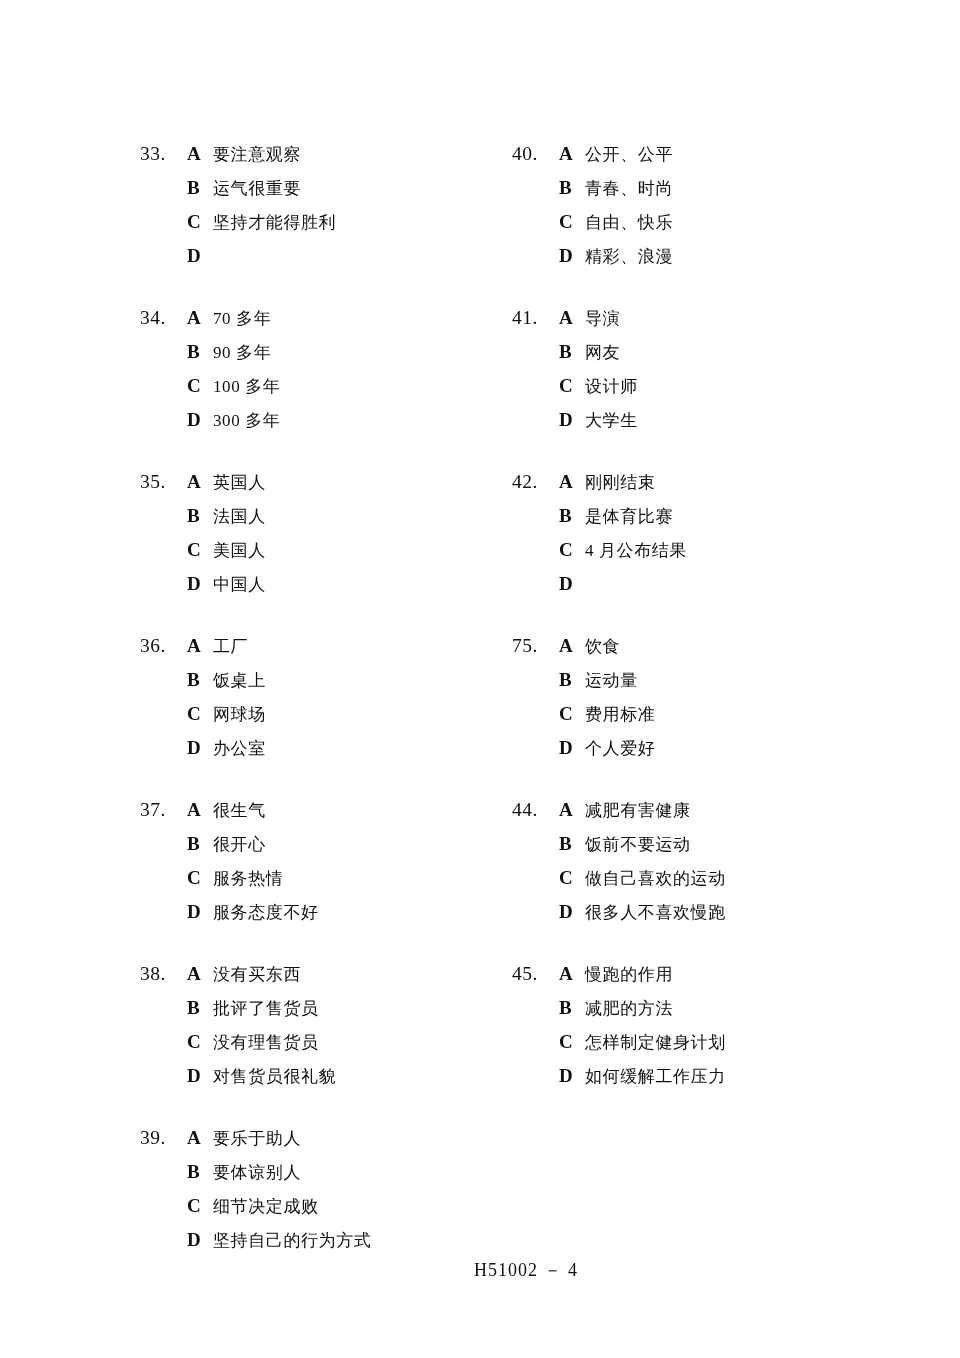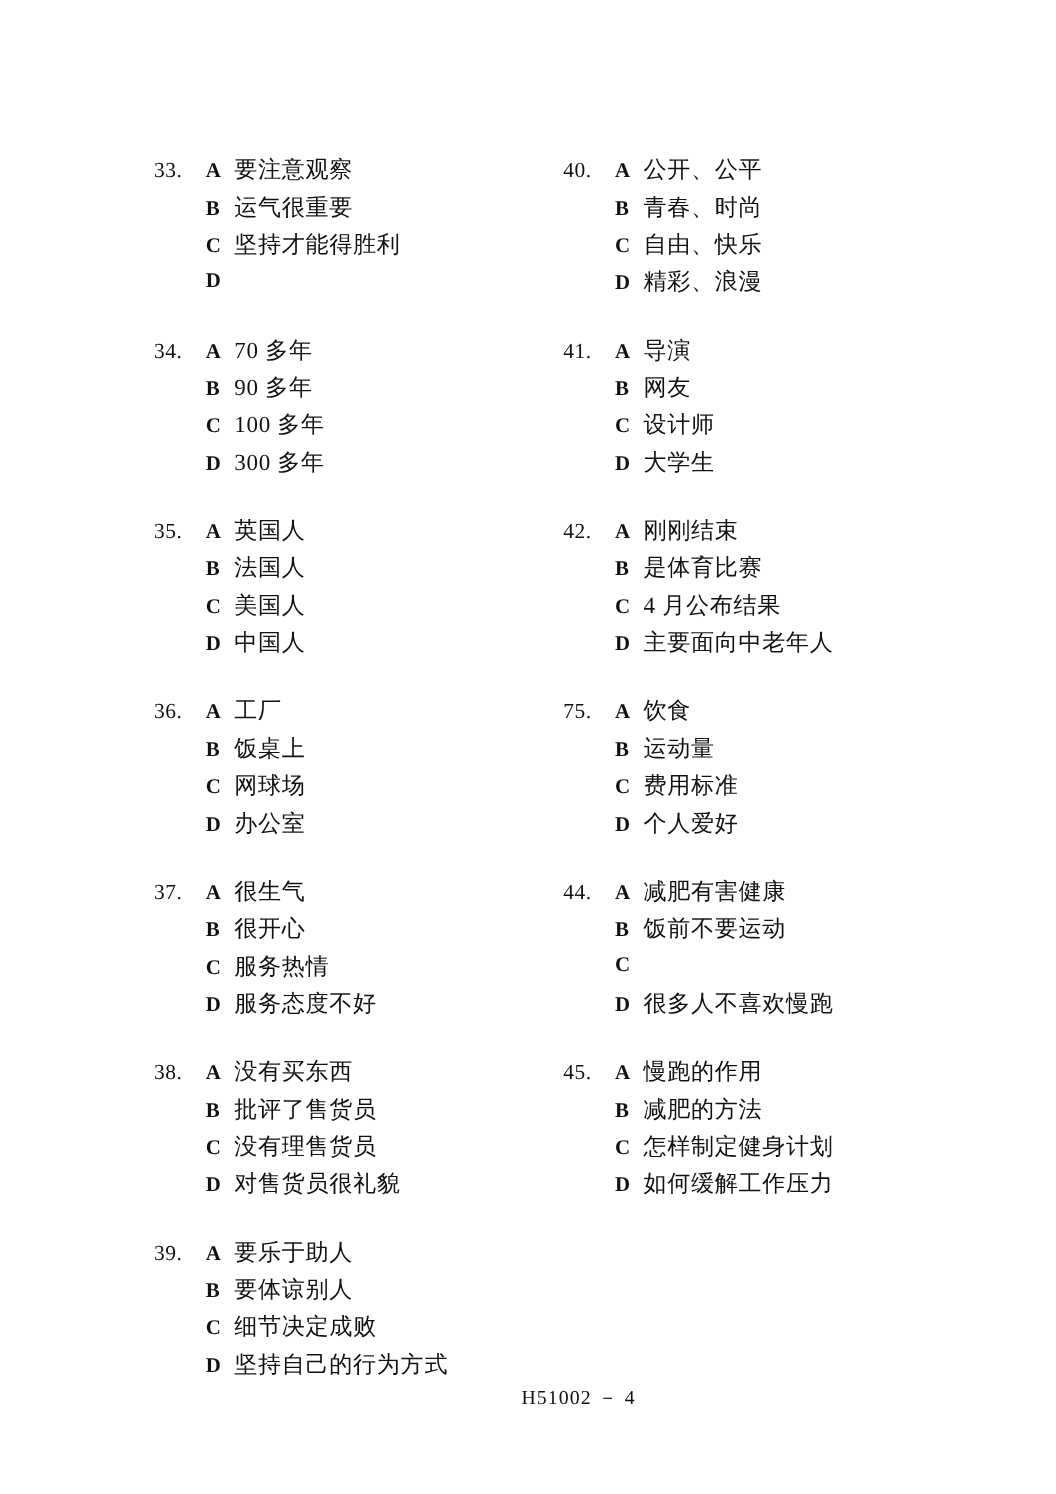--- a/index.html
+++ b/index.html
@@ -68,21 +68,21 @@
 
   .opt-letter {
     width: 26px;
     flex: 0 0 26px;
     font-size: 19px;
     font-weight: bold;
     font-family: "Liberation Serif", "DejaVu Serif", serif;
   }
 
   .opt-text {
-    font-size: 21px;
+    font-size: 17px;
     font-family: "Liberation Serif", "DejaVu Serif", serif;
     white-space: nowrap;
     letter-spacing: 0.6px;
   }
 
   .footer {
     position: absolute;
     left: 0;
     top: 1258px;
     width: 960px;
@@ -313,21 +313,20 @@
             <span class="opt-text">是体育比赛</span>
           </div>
           <div class="option-row">
             <span class="q-number-blank"></span>
             <span class="opt-letter">C</span>
             <span class="opt-text">4 月公布结果</span>
           </div>
           <div class="option-row">
             <span class="q-number-blank"></span>
             <span class="opt-letter">D</span>
-            <span class="opt-text">主要面向中老年人</span>
           </div>
         </div>
         <div class="question-block">
           <div class="option-row">
             <span class="q-number">75.</span>
             <span class="opt-letter">A</span>
             <span class="opt-text">饮食</span>
           </div>
           <div class="option-row">
             <span class="q-number-blank"></span>
@@ -352,20 +351,21 @@
             <span class="opt-text">减肥有害健康</span>
           </div>
           <div class="option-row">
             <span class="q-number-blank"></span>
             <span class="opt-letter">B</span>
             <span class="opt-text">饭前不要运动</span>
           </div>
           <div class="option-row">
             <span class="q-number-blank"></span>
             <span class="opt-letter">C</span>
+            <span class="opt-text">做自己喜欢的运动</span>
           </div>
           <div class="option-row">
             <span class="q-number-blank"></span>
             <span class="opt-letter">D</span>
             <span class="opt-text">很多人不喜欢慢跑</span>
           </div>
         </div>
         <div class="question-block">
           <div class="option-row">
             <span class="q-number">45.</span>

